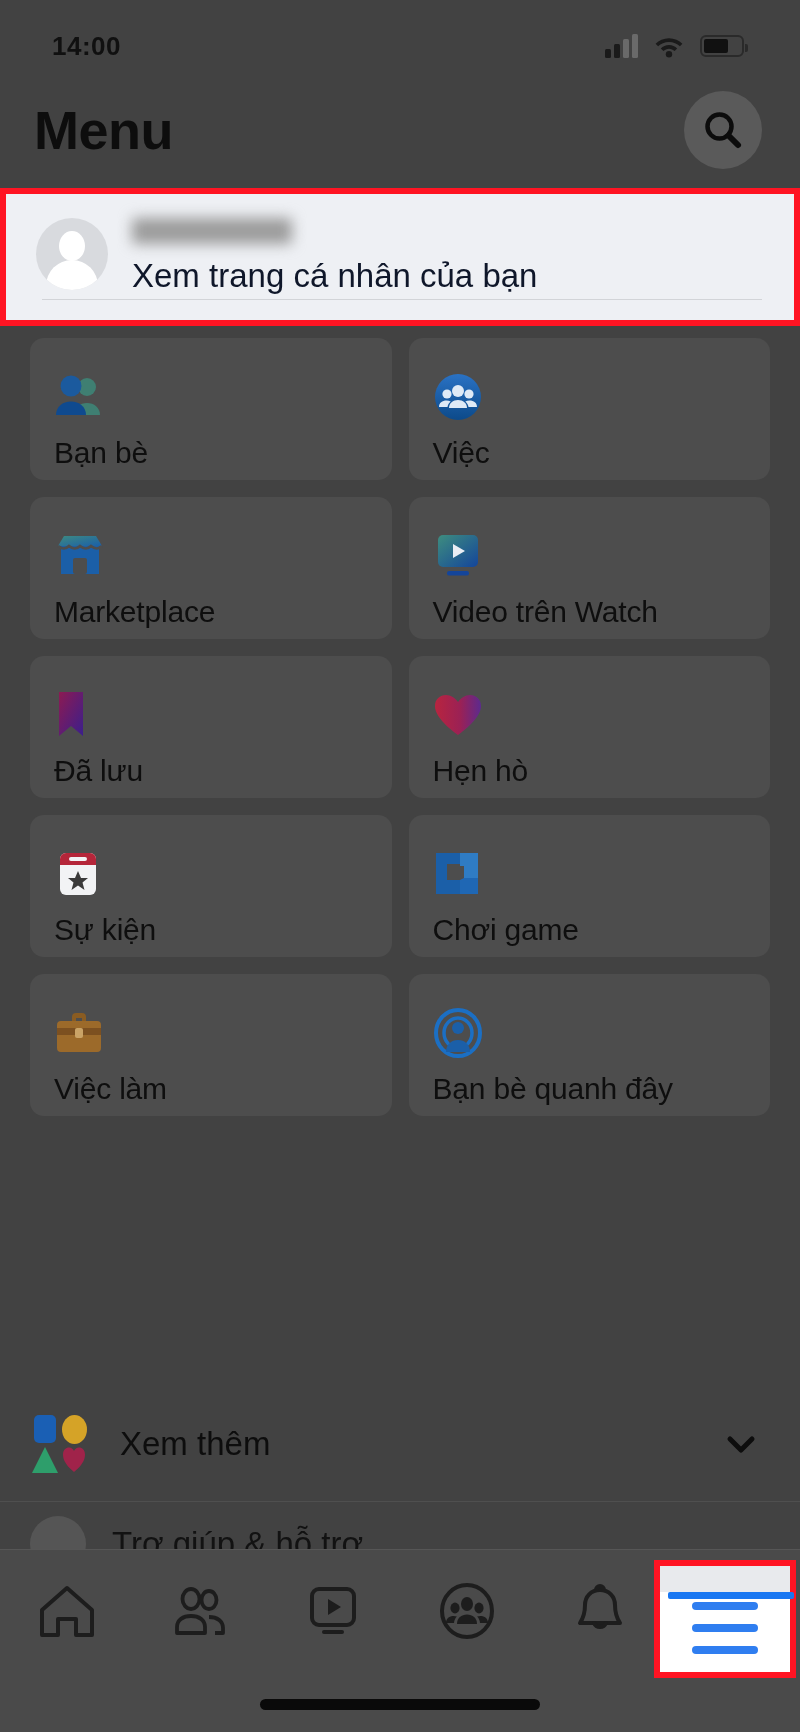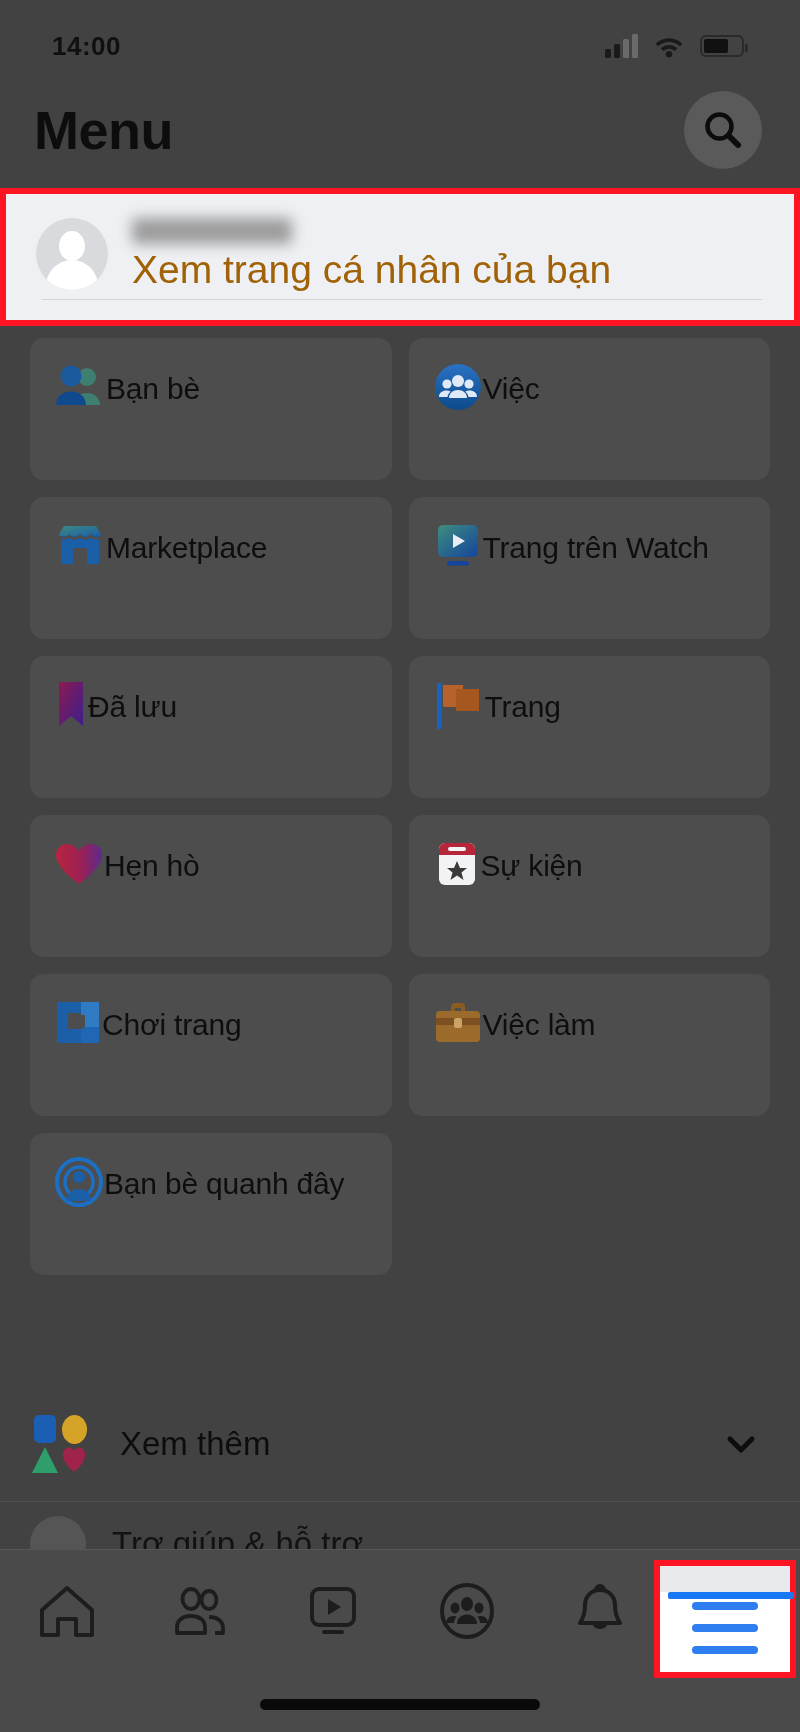--- a/index.html
+++ b/index.html
@@ -66,34 +66,34 @@
   .avatar .head{position:absolute;left:50%;top:13px;transform:translateX(-50%);
     width:26px;height:30px;border-radius:50%;background:#fff;}
   .avatar .body{position:absolute;left:50%;top:42px;transform:translateX(-50%);
     width:52px;height:42px;border-radius:26px 26px 0 0;background:#fff;}
   .profile-text{margin-left:24px;display:flex;flex-direction:column;gap:4px;}
   .profile-name{
     font-size:26px;font-weight:700;color:#2a2a2a;
     filter:blur(7px);width:160px;height:26px;background:#9b9b9b;border-radius:3px;
     display:block;text-indent:-9999px;overflow:hidden;
   }
-  .profile-sub{font-size:39px;color:#a16207;}
+  .profile-sub{font-size:33px;color:#0f172a;margin-top:9px;}
   .profile-divider{
     position:absolute;left:36px;right:32px;bottom:20px;height:1px;background:#d2d4d8;
   }
 
   
   .grid{
     position:absolute;top:338px;left:30px;width:740px;
     display:grid;grid-template-columns:1fr 1fr;column-gap:17px;row-gap:17px;
   }
   .tile{
     height:142px;border-radius:14px;background:#4d4d4d;
     padding:22px 0 0 24px;box-sizing:border-box;
-    display:flex;flex-direction:row;justify-content:flex-start;
+    display:flex;flex-direction:column;justify-content:center;
     position:relative;
   }
   .tile .ticon{height:54px;display:flex;align-items:center;}
   .tile .tlabel{font-size:30px;color:#0e0e0e;margin-top:12px;letter-spacing:-0.2px;}
 
   
   .more-row{
     position:absolute;top:1390px;left:0;right:0;height:108px;
     display:flex;align-items:center;padding:0 42px 0 30px;box-sizing:border-box;
   }
@@ -256,49 +256,39 @@
               <linearGradient id="wg" x1="0" y1="0" x2="1" y2="1">
             <stop offset="0" stop-color="#3e8d7f"></stop>
                 <stop offset="1" stop-color="#14459a"></stop>
               </linearGradient>
             </defs>
           <rect x="5" y="3" width="40" height="32" rx="5" fill="url(#wg)"></rect>
           <path d="M20 12 L32 19 L20 26 Z" fill="#e9eef5"></path>
           <rect x="14" y="39" width="22" height="4.5" rx="2" fill="#14459a"></rect>
         </svg>
       </div>
-      <div class="tlabel">Trang trên Watch</div>
+      <div class="tlabel">Video trên Watch</div>
     </div>
 
 
     <div class="tile">
       <div class="ticon">
         <svg width="34" height="50" viewBox="0 0 34 50">
           <defs>
               <linearGradient id="sg" x1="0" y1="0" x2="1" y2="1">
             <stop offset="0" stop-color="#8c1a52"></stop>
                 <stop offset="1" stop-color="#3b1f8c"></stop>
               </linearGradient>
             </defs>
           <path d="M5 2 H29 V46 L17 36 L5 46 Z" fill="url(#sg)"></path>
         </svg>
       </div>
       <div class="tlabel">Đã lưu</div>
     </div>
 
-    <div class="tile">
-      <div class="ticon">
-        <svg width="52" height="52" viewBox="0 0 52 52">
-          <rect x="4" y="4" width="4.5" height="46" rx="1" fill="#1b63c0"></rect>
-          <path d="M10 6 H30 V28 H10 Z" fill="#b6622a"></path>
-          <path d="M23 10 H46 V32 H23 Z" fill="#a6561f"></path>
-        </svg>
-      </div>
-      <div class="tlabel">Trang</div>
-    </div>
 
     <div class="tile">
       <div class="ticon">
         <svg width="50" height="46" viewBox="0 0 50 46">
           <defs>
               <linearGradient id="hg" x1="0" y1="0" x2="1" y2="0">
             <stop offset="0" stop-color="#b8243f"></stop>
                 <stop offset="0.55" stop-color="#9b2155"></stop>
             <stop offset="1" stop-color="#5c2a8e"></stop>
               </linearGradient>
@@ -322,21 +312,21 @@
     </div>
 
     <div class="tile">
       <div class="ticon">
         <svg width="48" height="48" viewBox="0 0 48 48">
           <path d="M3 3 H27 V14 H14 V30 H27 V44 H3 Z" fill="#1b5fa8"></path>
           <path d="M27 3 H45 V28 H31 V16 H27 Z" fill="#2f7cc4"></path>
           <path d="M31 28 H45 V44 H27 V30 Z" fill="#1f67b4"></path>
         </svg>
       </div>
-      <div class="tlabel">Chơi trang</div>
+      <div class="tlabel">Chơi game</div>
     </div>
 
     <div class="tile">
       <div class="ticon">
         <svg width="50" height="46" viewBox="0 0 50 46">
           <path d="M18 7 a4 4 0 0 1 4-4 h6 a4 4 0 0 1 4 4 v4 h-4 V8 h-6 v3 h-4 Z" fill="#8a5c22"></path>
           <rect x="3" y="11" width="44" height="31" rx="4" fill="#9c6a2a"></rect>
           <rect x="3" y="18" width="44" height="7" fill="#7c5020"></rect>
           <rect x="21" y="18" width="8" height="10" rx="2" fill="#caa366"></rect>
         </svg>

